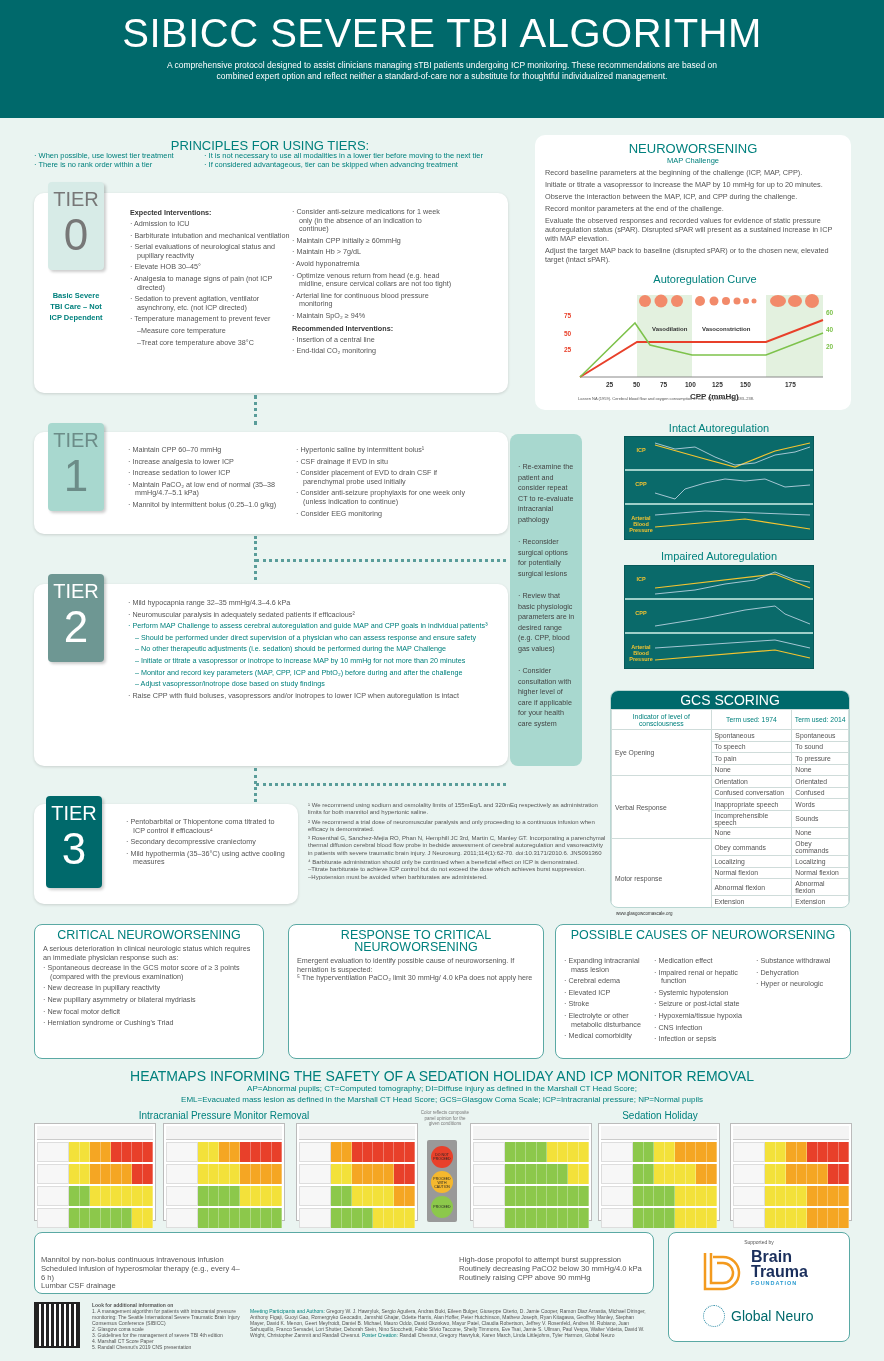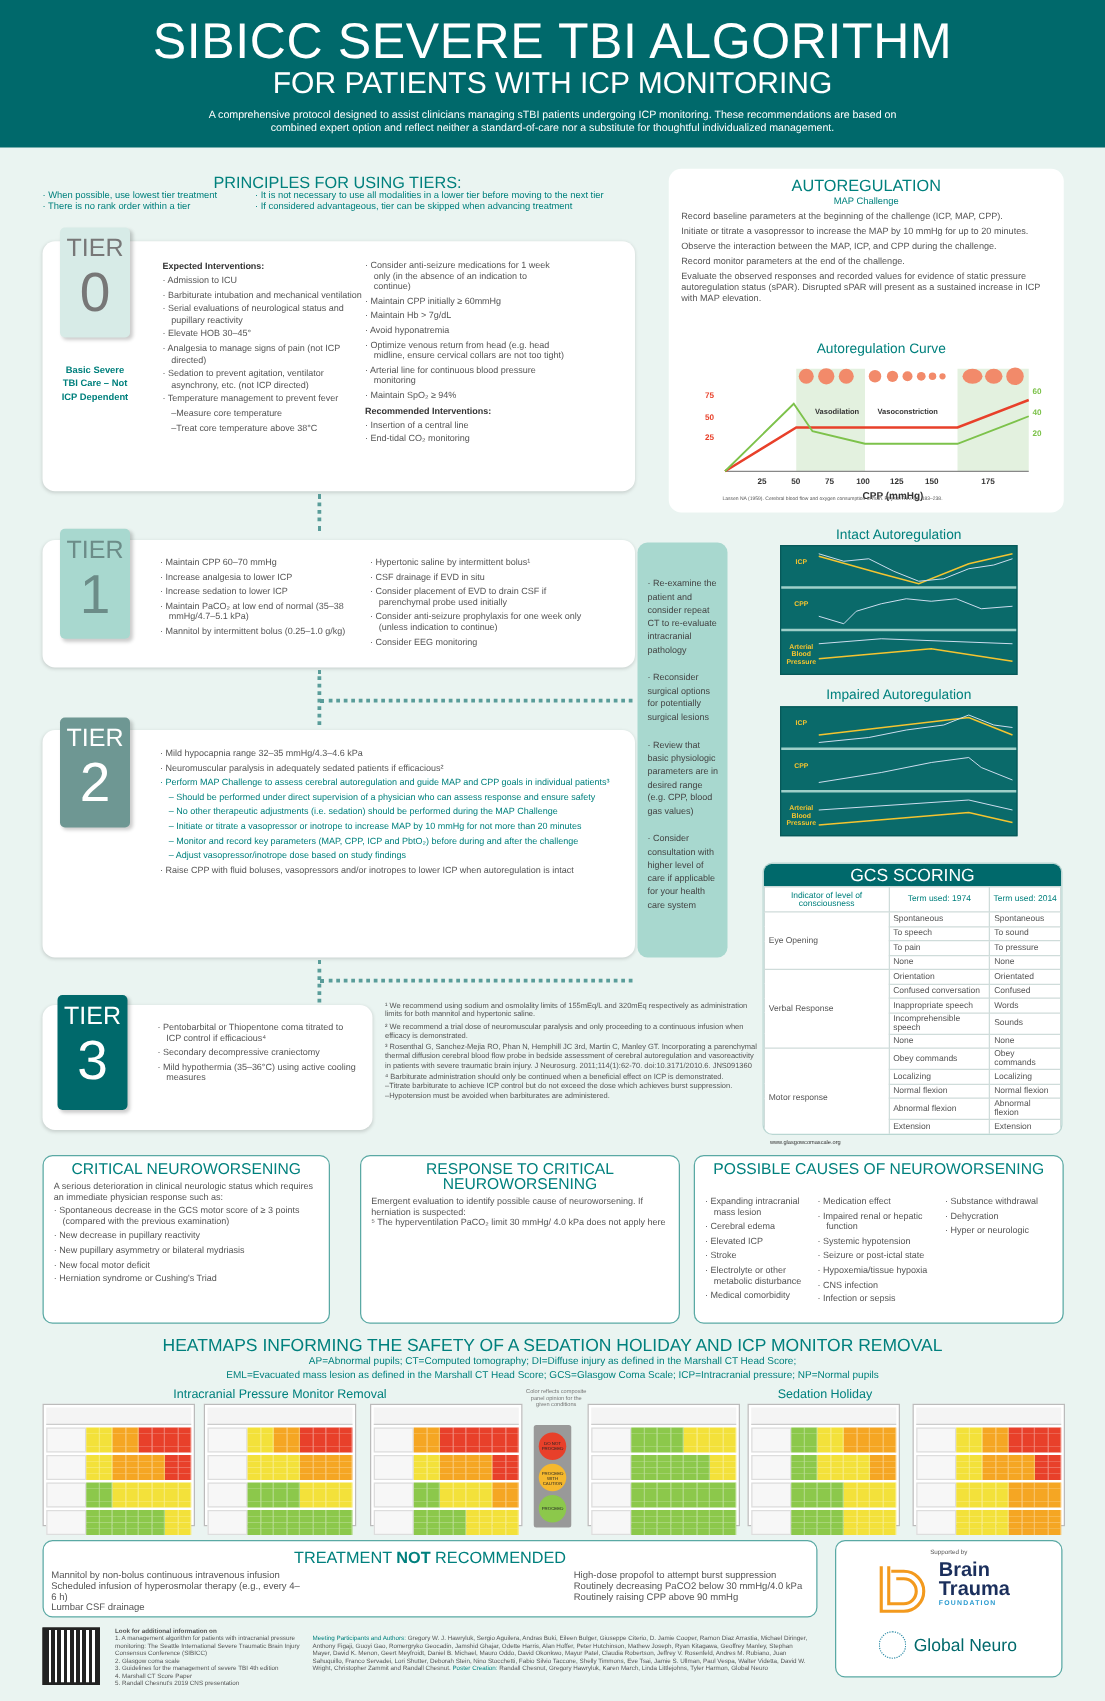--- a/index.html
+++ b/index.html
@@ -51,21 +51,20 @@
 .tnr h4{text-align:center;font-size:13px;font-weight:400;color:#00807d;margin-top:5px}
 .tnr .col{position:absolute;top:23px;font-size:7.6px;line-height:8.8px;color:#555}
 .sponsor{left:668px;top:1232px;width:182px;height:110px;background:#fff;border:1px solid #5aa9a4;border-radius:8px;text-align:center}
 .foot{font-size:5px;line-height:6px;color:#555}
 </style>
 </head>
 <body>
 
 <div class="header">
   <h1>SIBICC SEVERE TBI ALGORITHM</h1>
-  <h2>FOR PATIENTS WITH ICP MONITORING</h2>
   <p>A comprehensive protocol designed to assist clinicians managing sTBI patients undergoing ICP monitoring. These recommendations are based on combined expert option and reflect neither a standard-of-care nor a substitute for thoughtful individualized management.</p>
 </div>
 
 <div class="abs principles-title">PRINCIPLES FOR USING TIERS:</div>
 <div class="abs principles">
   <div class="c1">
     <div>· <span>When possible, use lowest tier treatment</span></div>
     <div>· <span>There is no rank order within a tier</span></div>
   </div>
   <div class="c2">
@@ -189,27 +188,28 @@
 </div>
 
 <div class="side-box">
   <div>· Re-examine the patient and consider repeat CT to re-evaluate intracranial pathology</div>
   <div>· Reconsider surgical options for potentially surgical lesions</div>
   <div>· Review that basic physiologic parameters are in desired range (e.g. CPP, blood gas values)</div>
   <div>· Consider consultation with higher level of care if applicable for your health care system</div>
 </div>
 
 <div class="abs auto">
-  <h3>AUTOREGULATION</h3>
+  <h3>NEUROWORSENING</h3>
   <div class="sub">MAP Challenge</div>
   <p>Record baseline parameters at the beginning of the challenge (ICP, MAP, CPP).</p>
   <p>Initiate or titrate a vasopressor to increase the MAP by 10 mmHg for up to 20 minutes.</p>
   <p>Observe the interaction between the MAP, ICP,  and CPP during the challenge.</p>
   <p>Record monitor parameters at the end of the challenge.</p>
   <p>Evaluate the observed responses and recorded values for evidence of static pressure autoregulation status (sPAR). Disrupted sPAR will present as a sustained increase in ICP  with MAP elevation.</p>
+  <p>Adjust the target MAP back to baseline (disrupted sPAR) or to the chosen new, elevated target  (intact sPAR).</p>
 </div>
 <div class="abs" style="left:560px;top:273px;width:290px;text-align:center;font-size:11px;color:#00807d">Autoregulation Curve</div>
 <svg class="abs" style="left:560px;top:285px" width="290" height="118">
   <rect x="77" y="10" width="55" height="82" fill="#e3f1df"></rect>
   <rect x="206" y="10" width="57" height="82" fill="#e3f1df"></rect>
   <line x1="20" y1="92" x2="263" y2="92" stroke="#888" stroke-width="1"></line>
   <g fill="#f28a6a">
       <circle cx="85" cy="16" r="6"></circle>
       <circle cx="101" cy="16" r="6.5"></circle>
       <circle cx="117" cy="16" r="6"></circle>
@@ -1506,21 +1506,20 @@
   </div>
 
 <div class="abs" style="left:420px;top:1110px;width:50px;text-align:center;font-size:4.5px;line-height:5.5px;color:#777">Color reflects composite panel opinion for the given conditions</div>
 <div class="abs" style="left:427px;top:1140px;width:30px;height:82px;background:#999;border-radius:2px">
   <div style="position:absolute;left:4px;top:6px;width:22px;height:22px;border-radius:50%;background:#e8402a;color:#222;font-size:3.5px;text-align:center;padding-top:7px">DO NOT PROCEED</div>
   <div style="position:absolute;left:4px;top:31px;width:22px;height:22px;border-radius:50%;background:#f5b82e;color:#222;font-size:3.5px;text-align:center;padding-top:6px">PROCEED WITH CAUTION</div>
   <div style="position:absolute;left:4px;top:56px;width:22px;height:22px;border-radius:50%;background:#8cc84b;color:#222;font-size:3.5px;text-align:center;padding-top:9px">PROCEED</div>
 </div>
 
 <div class="abs tnr">
-  <h4><span>TREATMENT </span><b>NOT</b><span> RECOMMENDED</span></h4>
   <div class="col" style="left:6px;width:200px">
     <div>Mannitol by non-bolus continuous intravenous infusion</div>
     <div>Scheduled infusion of hyperosmolar therapy (e.g., every 4–6 h)</div>
     <div>Lumbar CSF drainage</div>
   </div>
   <div class="col" style="left:424px;width:190px">
     <div>High-dose propofol to attempt burst suppression</div>
     <div>Routinely decreasing PaCO2  below 30 mmHg/4.0 kPa</div>
     <div>Routinely raising CPP above 90 mmHg</div>
   </div>

